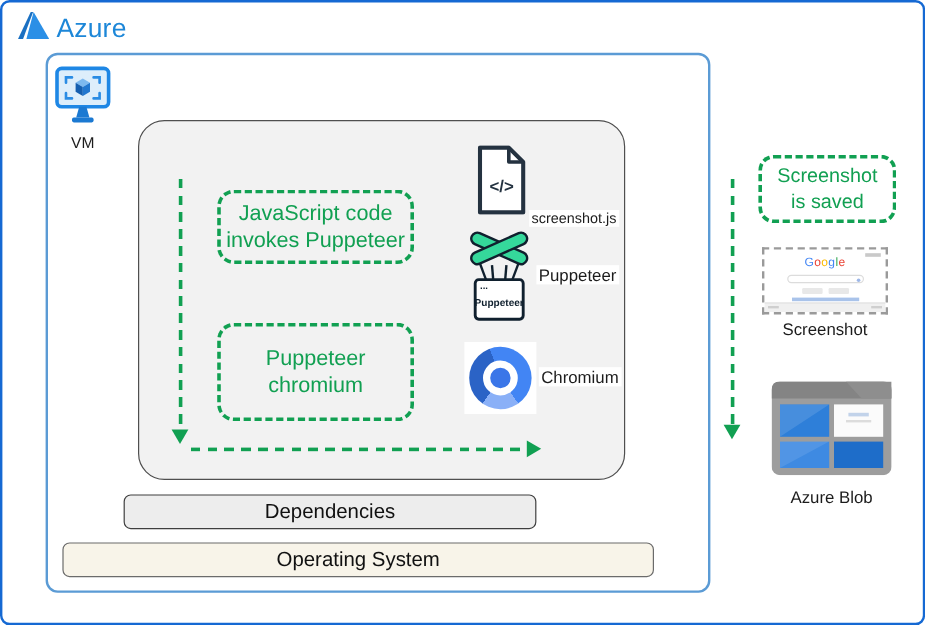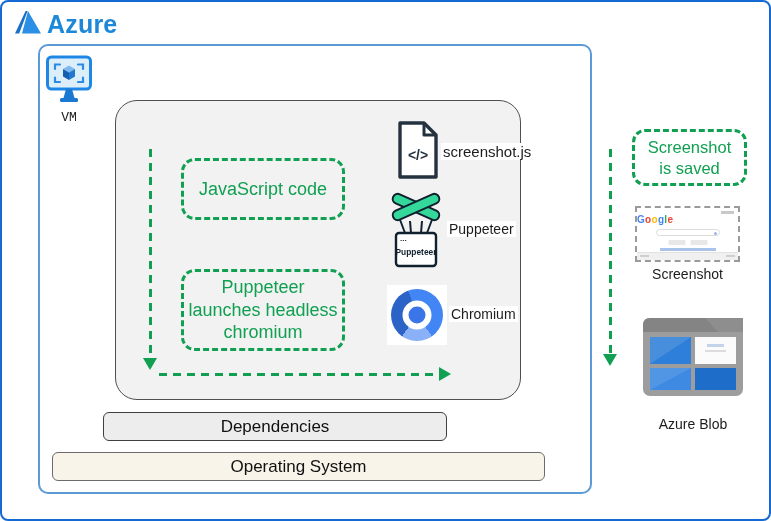--- a/index.html
+++ b/index.html
@@ -4,58 +4,58 @@
 <style>
   html,body{margin:0;padding:0;background:#fff;}
   .stage{
     position:relative;width:771px;height:521px;box-sizing:border-box;
     border:2px solid #1569d3;border-radius:8px;background:#fff;overflow:hidden;
     font-family:"Liberation Sans",sans-serif;color:#1a1a1a;
   }
   .abs{position:absolute;}
   
   .brand{left:13px;top:8px;display:flex;align-items:center;gap:6px;}
-  .brand-name{font-size:25px;color:#1d87d8;letter-spacing:.2px;font-weight:bold;}
+  .brand-name{font-size:22px;color:#1d87d8;letter-spacing:.2px;}
   
   .vm-outer{left:36px;top:42px;width:554px;height:450px;box-sizing:border-box;
     border:2px solid #5b9bd5;border-radius:10px;background:#fff;}
   .vm-wrap{left:42px;top:53px;width:50px;text-align:center;}
-  .vm-caption{font-size:13px;color:#1c1c1c;margin-top:1px;font-family:Liberation Mono, monospace;}
+  .vm-caption{font-size:13px;color:#1c1c1c;margin-top:1px;}
   
   .runtime-box{left:113px;top:98px;width:406px;height:300px;box-sizing:border-box;
     background:#f2f2f2;border:1.5px solid #4f4f4f;border-radius:22px;}
   
   .vline{width:3px;background:repeating-linear-gradient(to bottom,#11a052 0 8px,transparent 8px 14px);}
   .hline{height:3px;background:repeating-linear-gradient(to right,#11a052 0 8px,transparent 8px 14px);}
   .arrow-down{width:0;height:0;border-left:7.5px solid transparent;border-right:7.5px solid transparent;border-top:12px solid #11a052;}
   .arrow-right{width:0;height:0;border-top:7.5px solid transparent;border-bottom:7.5px solid transparent;border-left:12px solid #11a052;}
   .green-box{box-sizing:border-box;border:3px dashed #11a052;border-radius:14px;
     display:flex;flex-direction:column;align-items:center;justify-content:center;
     color:#11a052;font-size:18px;line-height:1.26;text-align:center;background:transparent;}
   
   .chip{background:#fff;padding:0 2px;white-space:nowrap;color:#1c1c1c;}
-  .lbl-12{font-size:15px;}
+  .lbl-12{font-size:12px;margin-top:32px;}
   .lbl-14{font-size:14px;}
   
   .chromium-tile{left:385px;top:283px;width:60px;height:60px;background:#fff;display:flex;align-items:center;justify-content:center;}
   .chromium-ball{width:52px;height:52px;border-radius:50%;position:relative;
     background:conic-gradient(from 0deg,#4285f4 0deg 145deg,#8ab0f7 145deg 215deg,#2b63c6 215deg 340deg,#4285f4 340deg 360deg);}
   .chromium-hub{position:absolute;left:50%;top:50%;transform:translate(-50%,-50%);
     width:17px;height:17px;border:6px solid #fff;border-radius:50%;background:#3b76e8;}
   
   .bar{box-sizing:border-box;height:29px;display:flex;align-items:center;justify-content:center;
     border-radius:6px;font-size:17px;color:#111;}
   .bar-deps{left:101px;top:410px;width:344px;background:#ededed;border:1.5px solid #3f3f3f;}
   .bar-os{left:50px;top:450px;width:493px;background:#f8f4e9;border:1.5px solid #6b6b6b;}
   
   .saved-note{left:630px;top:127px;width:115px;height:57px;font-size:16.5px;border-radius:13px;}
   .shot-thumb{left:633px;top:204px;width:105px;height:56px;box-sizing:border-box;
     border:2px dashed #9a9a9a;background:#fff;overflow:hidden;}
   .shot-corner{position:absolute;right:4px;top:3px;width:13px;height:2.5px;background:#c9c9c9;}
-  .g-logo{position:absolute;left:0;top:6px;width:100%;text-align:left;font-size:10px;font-weight:bold;letter-spacing:.3px;}
+  .g-logo{position:absolute;left:0;top:6px;width:100%;text-align:center;font-size:10px;font-weight:normal;letter-spacing:.3px;}
   .g-search{position:absolute;left:50%;top:21px;transform:translateX(-50%);width:64px;height:7px;
     box-sizing:border-box;border:1px solid #dcdcdc;border-radius:4px;background:#fff;}
   .g-search::after{content:"";position:absolute;right:2px;top:1.5px;width:3px;height:3px;border-radius:50%;background:#9db7e8;}
   .g-btns{position:absolute;left:50%;top:32px;transform:translateX(-50%);display:flex;gap:5px;}
   .g-btn{width:17px;height:4.5px;background:#e8e8e8;border-radius:1px;}
   .g-link{position:absolute;left:50%;top:40px;transform:translateX(-50%);width:56px;height:2.5px;background:#a9c3ea;}
   .g-footer{position:absolute;left:0;bottom:0;width:100%;height:7px;background:#f0f0f0;border-top:1px solid #e2e2e2;}
   .g-footer i{position:absolute;top:2px;width:9px;height:2px;background:#cfcfcf;}
   .caption{font-size:14px;color:#1c1c1c;text-align:center;}
 </style>
@@ -98,24 +98,24 @@
 
   <div class="abs runtime-box"></div>
 
   <div class="abs vline" style="left:147px;top:147px;height:210px;"></div>
   <div class="abs arrow-down" style="left:141px;top:356px;"></div>
   <div class="abs hline" style="left:157px;top:371px;width:280px;"></div>
   <div class="abs arrow-right" style="left:437px;top:365px;"></div>
 
   <div class="abs green-box" style="left:179px;top:156px;width:164px;height:62px;">
     <span>JavaScript code</span>
+    <span>invokes Puppeteer</span>
   </div>
   <div class="abs green-box" style="left:179px;top:267px;width:164px;height:82px;">
     <span>Puppeteer</span>
-    <span>launches headless</span>
     <span>chromium</span>
   </div>
 
   <div class="abs" style="left:394px;top:119px;">
     <svg width="44" height="58" viewBox="0 0 44 58">
       <path d="M4,2 L28,2 L40,14 L40,56 L4,56 Z" fill="#fff" stroke="#243240" stroke-width="3.4" stroke-linejoin="round"></path>
       <path d="M28,2 L28,14 L40,14" fill="none" stroke="#243240" stroke-width="3" stroke-linejoin="round"></path>
       <text x="22" y="39" text-anchor="middle" font-size="14" font-weight="bold" fill="#243240" font-family="Liberation Sans, sans-serif">&lt;/&gt;</text>
     </svg>
   </div>
@@ -184,15 +184,15 @@
       <rect x="7" y="19" width="41" height="27" fill="#2e7fd9"></rect>
       <rect x="52" y="19" width="41" height="27" fill="#fbfbfb"></rect>
       <rect x="64" y="26" width="17" height="3" fill="#c2d3ea"></rect>
       <rect x="62" y="32" width="21" height="2" fill="#dcdcdc"></rect>
       <rect x="7" y="50" width="41" height="22" fill="#3e8ae2"></rect>
       <rect x="52" y="50" width="41" height="22" fill="#1e6dc9"></rect>
       <polygon points="7,19 48,19 7,46" fill="#ffffff" opacity="0.12"></polygon>
       <polygon points="7,50 48,50 7,72" fill="#ffffff" opacity="0.10"></polygon>
     </svg>
   </div>
-  <div class="abs caption" style="left:641px;top:414px;width:100px;">Azure Blob</div>
+  <div class="abs caption" style="left:641px;top:404px;width:100px;">Azure Blob</div>
 
 </div>
 
 </body></html>

